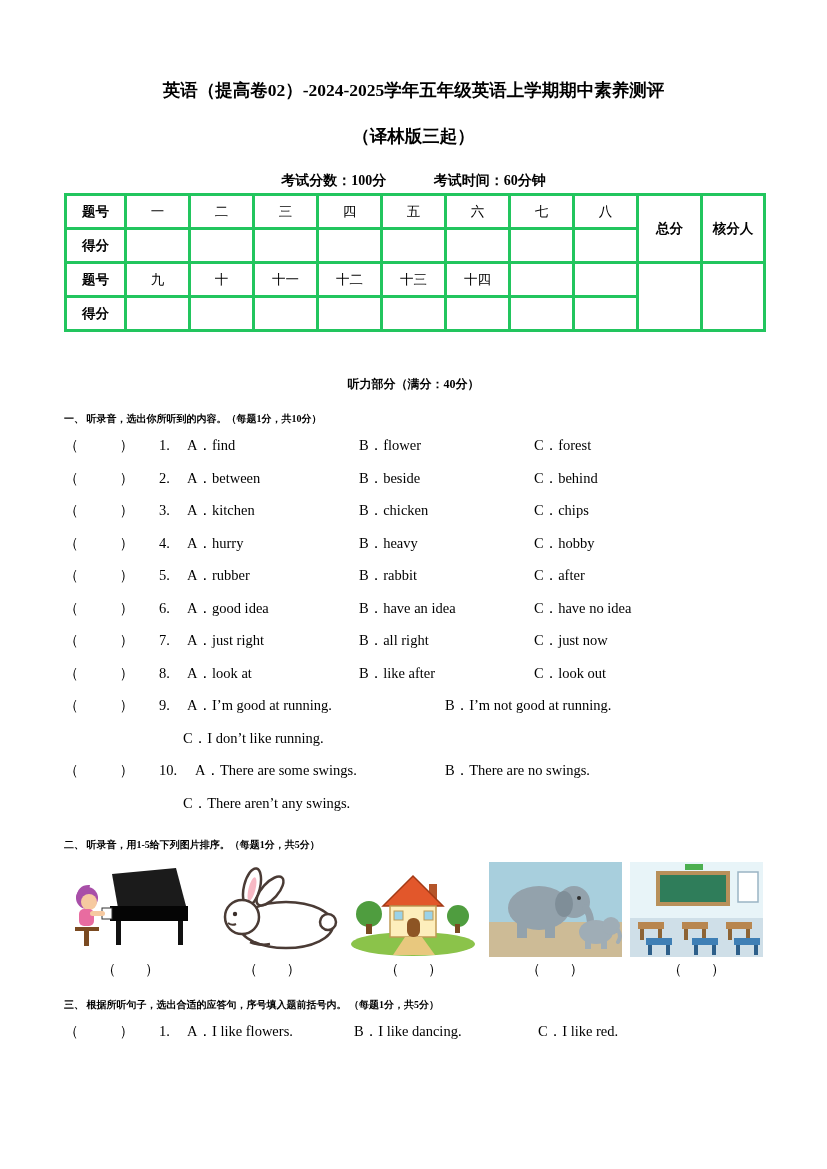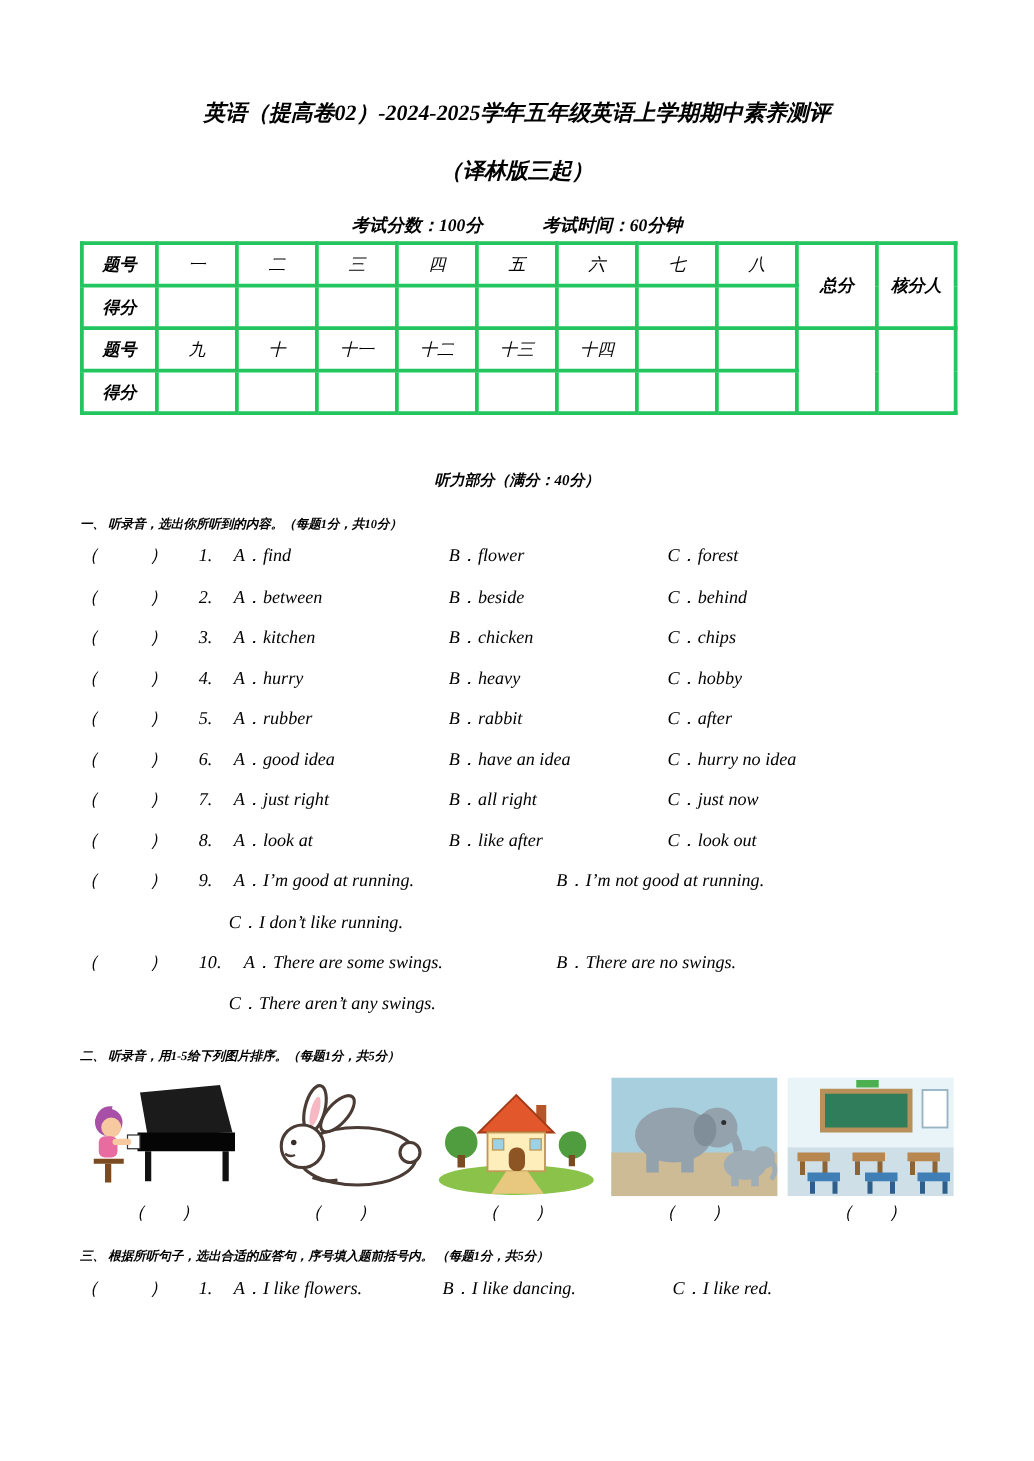--- a/index.html
+++ b/index.html
@@ -2,21 +2,21 @@
 <html><head>
 <meta charset="utf-8">
 <style>
   * { margin:0; padding:0; box-sizing:border-box; }
   html,body { background:#fff; }
   body {
     width:827px; height:1169px; overflow:hidden;
     font-family:"Liberation Serif","DejaVu Serif",serif;
     color:#000;
   }
-  .page { width:827px; height:1027px; padding:78px 64px 0 64px;font-style:italic; }
+  .page { width:827px; height:1027px; padding:78px 64px 0 64px; }
 
   .title { text-align:center; font-weight:bold; font-size:17.5px; }
   .title-1 { margin-bottom:22px; }
   .title-2 { margin-bottom:24px; }
 
   .info-line { text-align:center; font-weight:bold; font-size:14px; margin-bottom:3px; }
   .info-line span + span { margin-left:44px; }
 
   table.score-table { border-collapse:collapse; width:699px; table-layout:fixed; }
   .score-table td { border:3px solid #22c55e; height:34px; text-align:center; font-size:13.5px; padding:0; overflow:hidden; }
@@ -180,21 +180,21 @@
     <span class="opt-c">C．after</span>
   </div>
   <div class="q-row">
     <span class="bracket">
         <span>（</span>
         <span>）</span>
       </span>
     <span class="qnum">6.</span>
     <span class="opt-a">A．good idea</span>
     <span class="opt-b">B．have an idea</span>
-    <span class="opt-c">C．hurry no idea</span>
+    <span class="opt-c">C．have no idea</span>
   </div>
   <div class="q-row">
     <span class="bracket">
         <span>（</span>
         <span>）</span>
       </span>
     <span class="qnum">7.</span>
     <span class="opt-a">A．just right</span>
     <span class="opt-b">B．all right</span>
     <span class="opt-c">C．just now</span>

